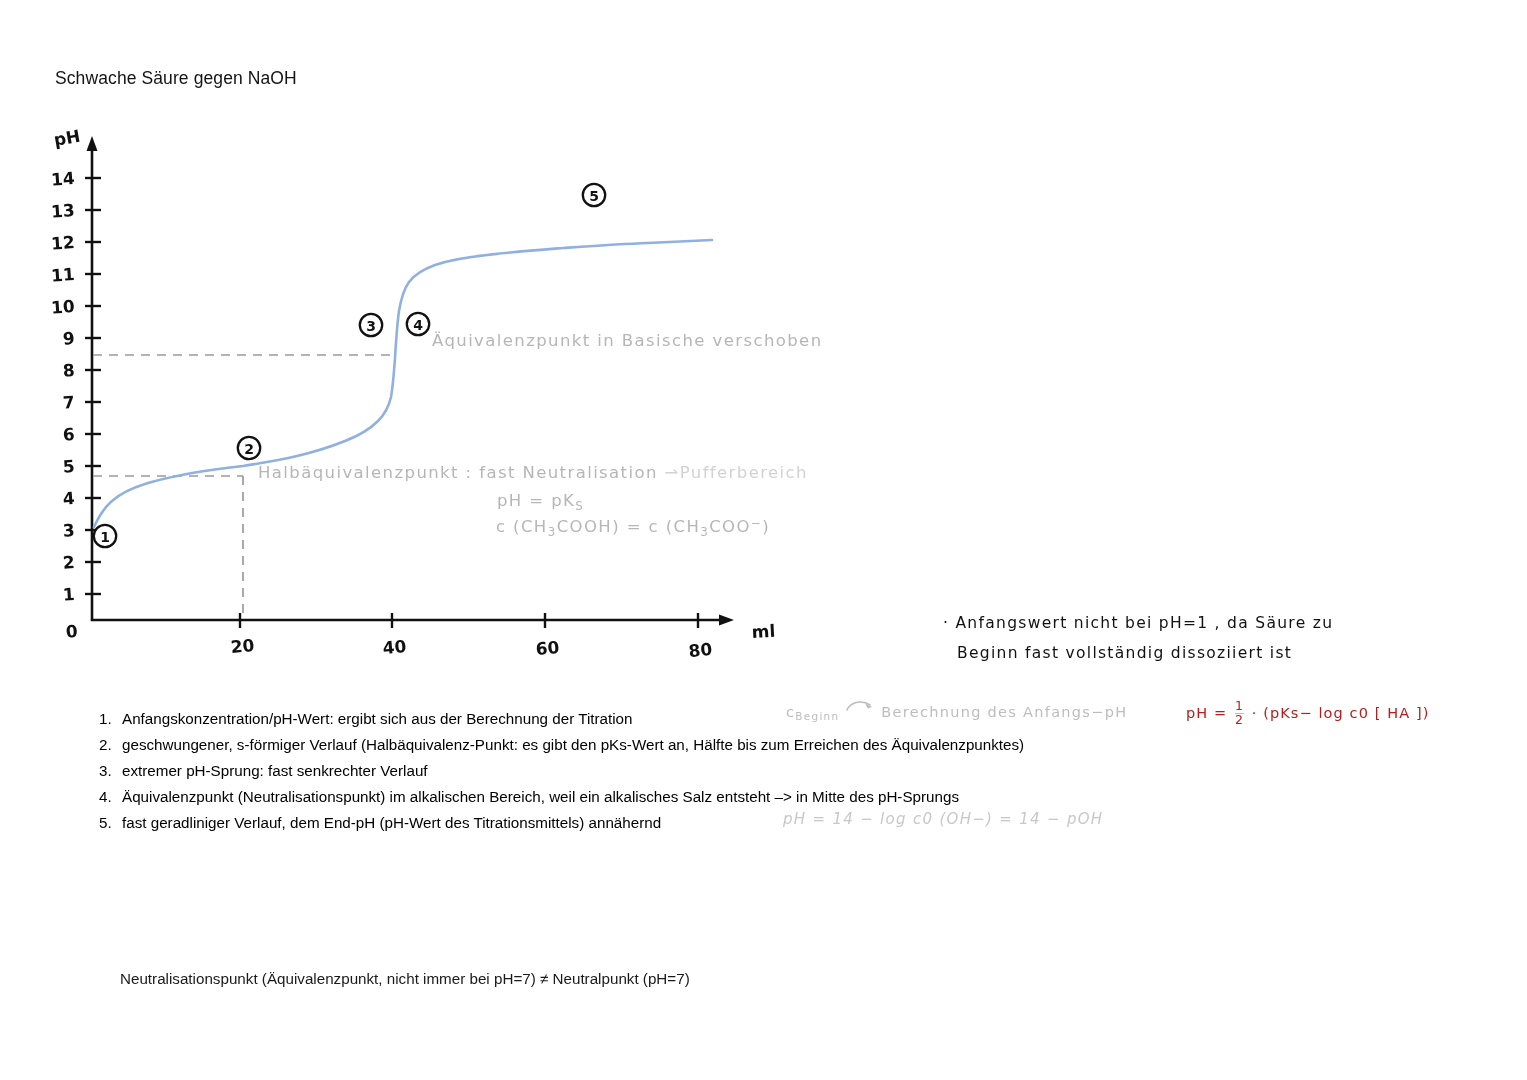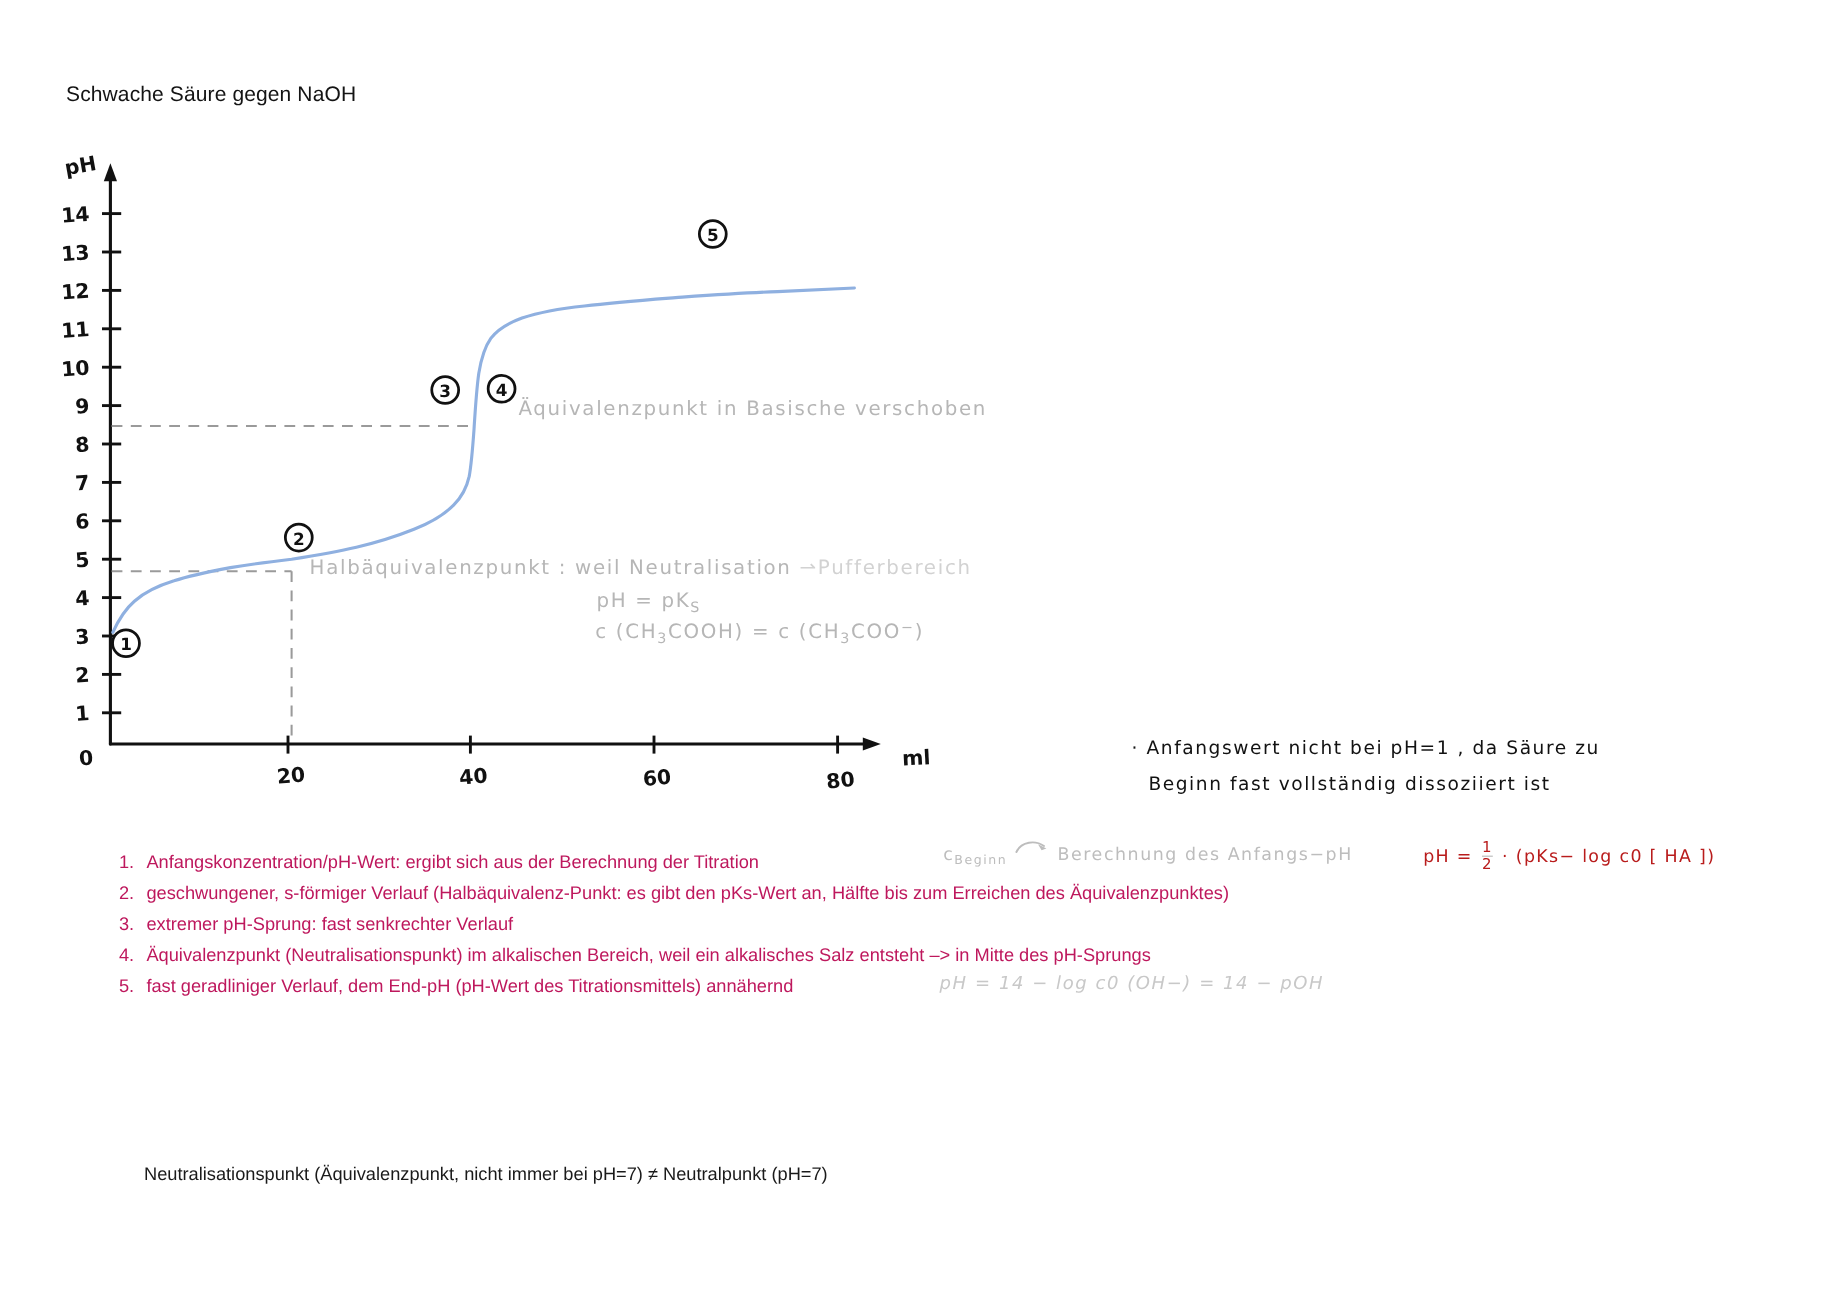--- a/index.html
+++ b/index.html
@@ -69,21 +69,21 @@
   }
   #note-right .ln2 { display:block; padding-left: 14px; }
 
   
   #legend-list {
     position: absolute;
     left: 84px; top: 707px;
     width: 1000px;
     font-size: 15.2px;
     line-height: 24.4px;
-    color: #be185d;
+    color: #000000;
   }
   #legend-list ol {
     margin: 0; padding: 0 0 0 32px;
     list-style: decimal;
   }
   #legend-list li { padding-left: 6px; margin: 0 0 1.5px 0; }
 
   
   #formula-anfang {
     position: absolute;
@@ -262,21 +262,21 @@
         <circle cx="594" cy="85" r="11.2" fill="#fff" stroke="#111" stroke-width="2.3"></circle>
         <text class="hand" x="594" y="91" font-size="14" font-weight="bold" fill="#111" text-anchor="middle">5</text>
       </g>
     </g>
   </svg>
 </div>
 
 <div class="note-grey" id="ann-equiv">Äquivalenzpunkt   in   Basische   verschoben</div>
 
 <div class="note-grey" id="ann-half">
-  <span>Halbäquivalenzpunkt :   weil      Neutralisation</span>
+  <span>Halbäquivalenzpunkt :   fast      Neutralisation</span>
   <span id="ann-buffer">
     <span>⇀</span><span>Pufferbereich</span>
   </span>
 </div>
 
 <div class="note-grey" id="ann-phpks">
   <span>pH = pK</span><span class="sub">S</span>
 </div>
 
 <div class="note-grey" id="ann-conc">

